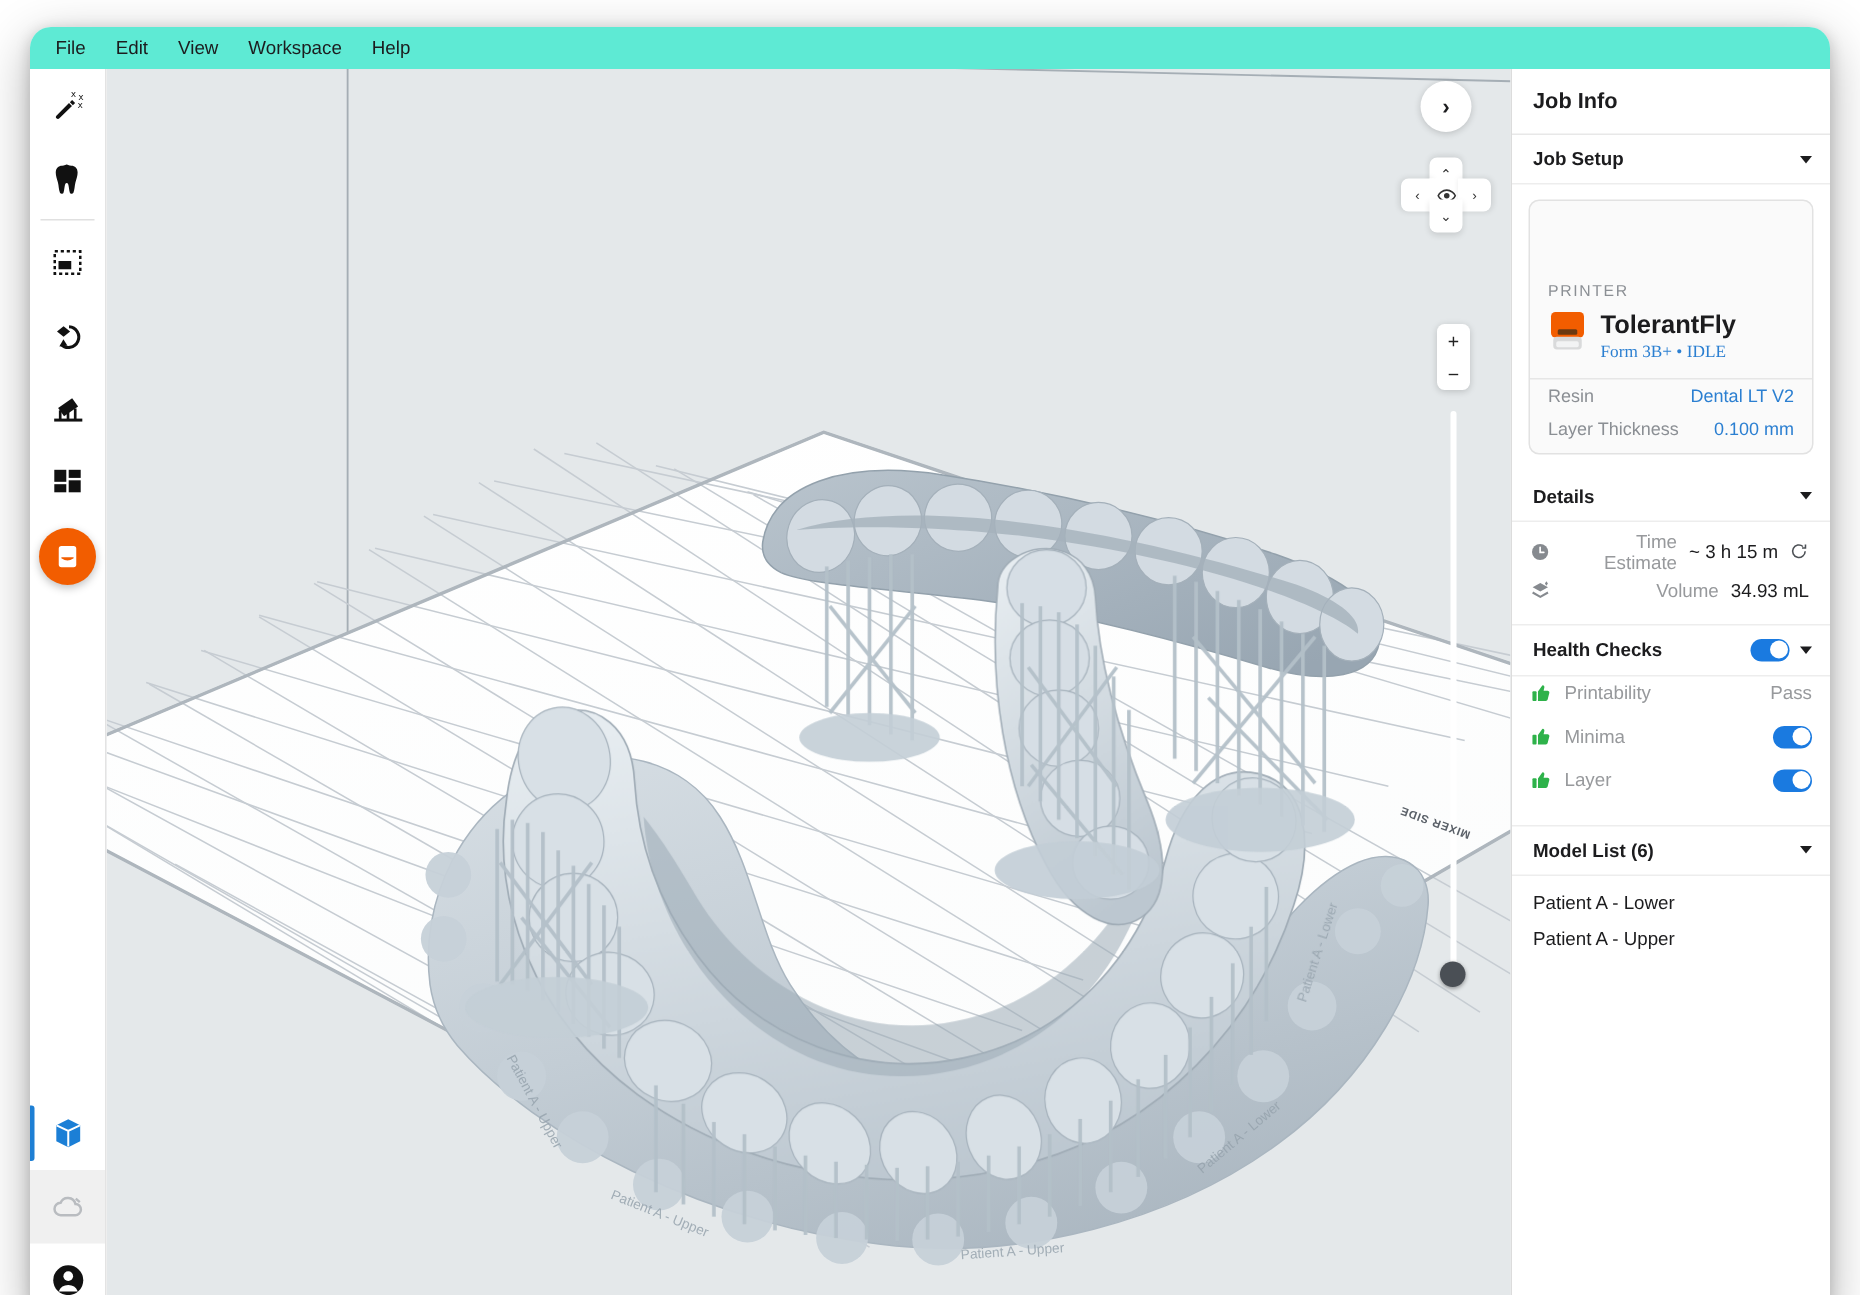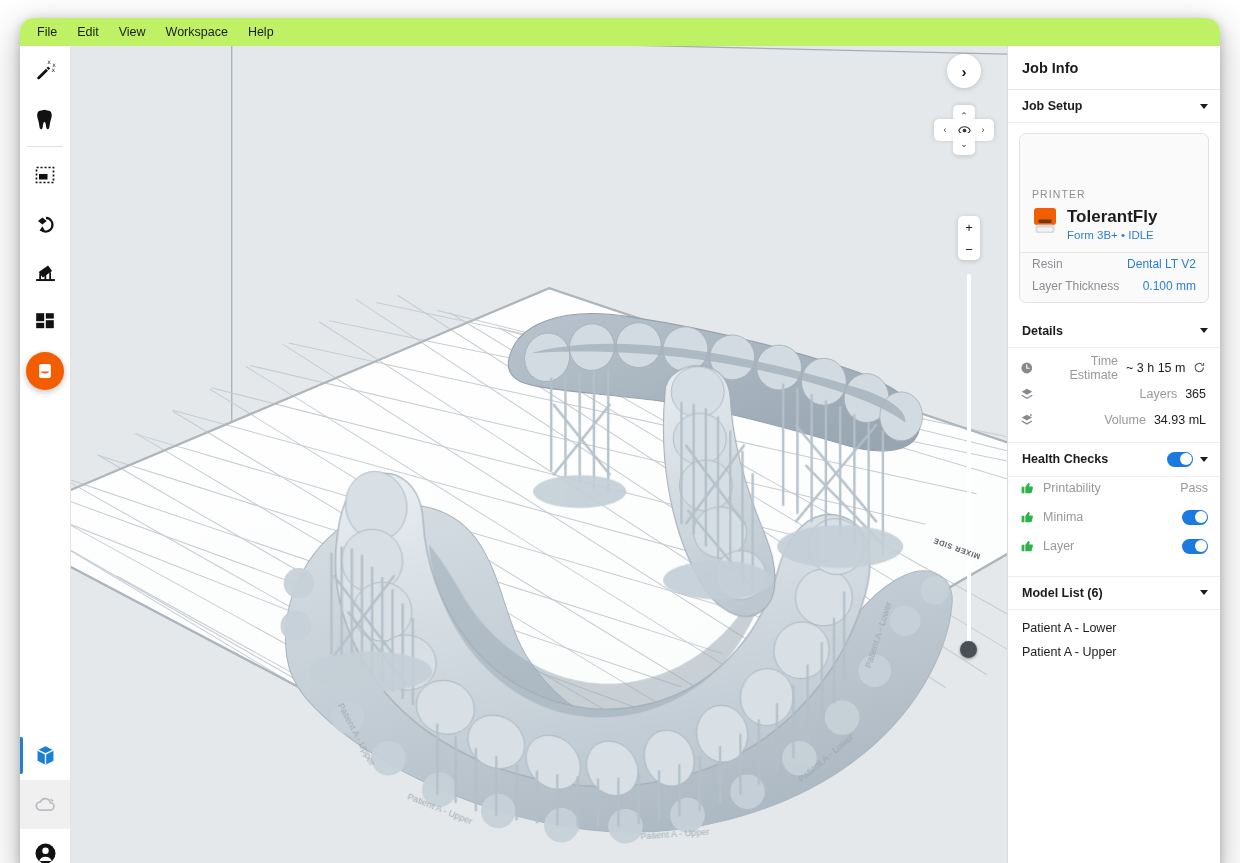--- a/index.html
+++ b/index.html
@@ -15,21 +15,21 @@
     position:absolute;left:20px;top:18px;
     width:1200px;height:860px;
     background:#ffffff;
     border-radius:14px;
     box-shadow:0 10px 34px rgba(0,0,0,.30), 0 2px 10px rgba(0,0,0,.18);
     overflow:hidden;
   }
 
   
   #menubar{
-    height:28px;background:#bef264;
+    height:28px;background:#5eead4;
     display:flex;align-items:center;
     padding-left:8px;gap:2px;
     position:relative;z-index:6;
   }
   .menu-item{
     font-size:12.5px;color:#1c1c1e;
     padding:3px 9px;border-radius:4px;
     cursor:default;white-space:nowrap;
   }
 
@@ -150,21 +150,21 @@
   .card-wrap{padding:10px 11px 12px;}
   .printer-card{
     border:1px solid #e2e2e2;border-radius:7px;background:#fafafa;
   }
   .card-top{padding:10px 12px 11px;}
   .card-eyebrow{
     font-size:10.5px;letter-spacing:1.1px;color:#8b8f94;margin-bottom:7px;margin-top:44px;
   }
   .printer-row{display:flex;align-items:flex-start;gap:9px;}
   .printer-name{font-size:17px;font-weight:bold;color:#1c1c1e;line-height:1.15;}
-  .printer-sub{font-size:11.5px;color:#2b7fd1;margin-top:2px;}
+  .printer-sub{font-size:11.5px;color:#2b7fd1;margin-top:2px;font-family:Liberation Serif, serif;}
   .card-sep{height:1px;background:#e6e6e6;}
   .card-kv{
     display:flex;align-items:center;justify-content:space-between;
     padding:4px 12px;gap:6px;
   }
   .card-kv:first-of-type{padding-top:8px;}
   .card-kv:last-of-type{padding-bottom:9px;}
   .kv-key{font-size:12px;color:#8b8f94;}
   .kv-val{font-size:12px;color:#2b7fd1;font-weight:500;}
 
@@ -659,28 +659,20 @@
             <path d="M12 6.4v6h4.4" fill="none" stroke="#fff" stroke-width="2" stroke-linecap="round"></path>
           </svg>
           <div class="det-key">Time Estimate</div>
           <div class="det-val">~ 3 h 15 m</div>
           <svg width="13" height="13" viewBox="0 0 24 24" style="cursor:pointer">
             <path d="M20 12a8 8 0 1 1-2.8-6.1" fill="none" stroke="#4d5156" stroke-width="2"></path>
             <path d="M20.4 3.4v4.4h-4.4" fill="none" stroke="#4d5156" stroke-width="2"></path>
           </svg>
         </div>
 
-        <div class="det-row">
-          <svg width="14" height="14" viewBox="0 0 24 24">
-            <path d="M12 3.2l9 5-9 5-9-5z" fill="#868a8f"></path>
-            <path d="M3 14.2l9 5 9-5" fill="none" stroke="#868a8f" stroke-width="2.2"></path>
-          </svg>
-          <div class="det-key">Layers</div>
-          <div class="det-val">365</div>
-        </div>
 
         <div class="det-row">
           <svg width="15" height="15" viewBox="0 0 24 24">
             <path d="M11 4.2l8.2 4.6-8.2 4.6-8.2-4.6z" fill="#868a8f"></path>
             <path d="M2.8 14.4l8.2 4.6 8.2-4.6" fill="none" stroke="#868a8f" stroke-width="2.2"></path>
             <path d="M17.5 2.4l1.6 2.4-1.6 2.4-1.6-2.4z" fill="#868a8f"></path>
           </svg>
           <div class="det-key">Volume</div>
           <div class="det-val">34.93 mL</div>
         </div>

